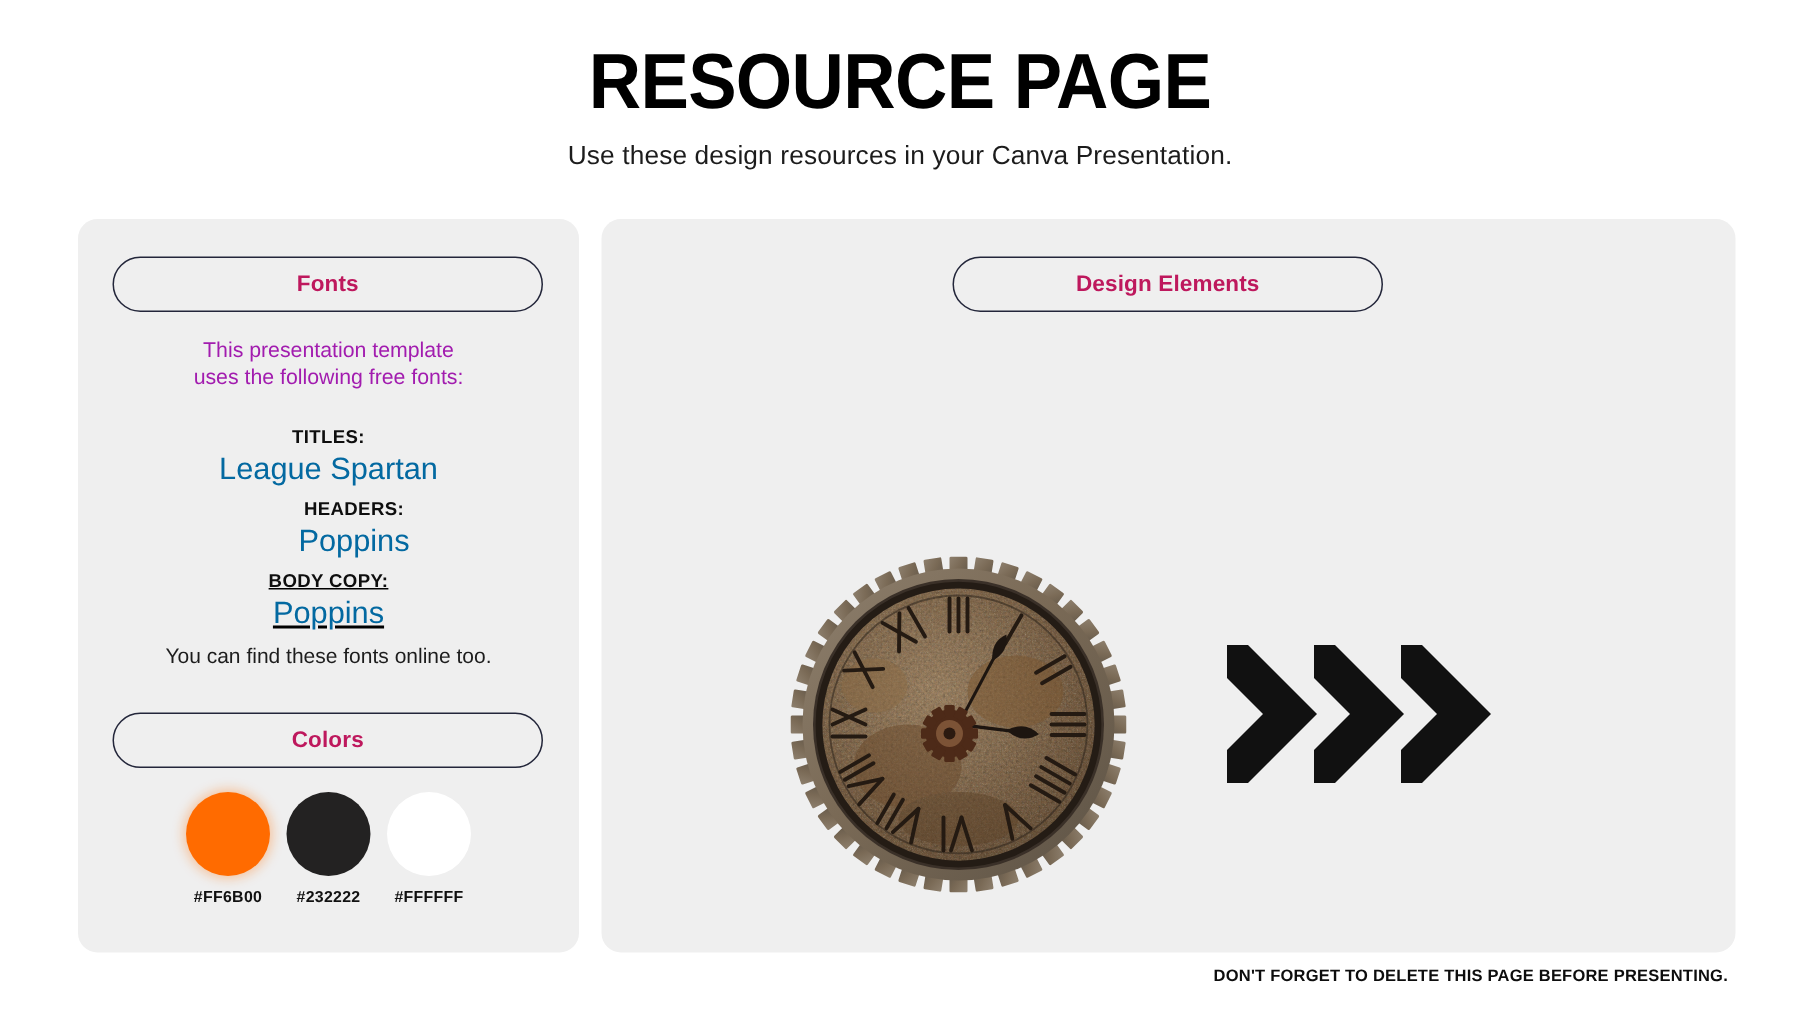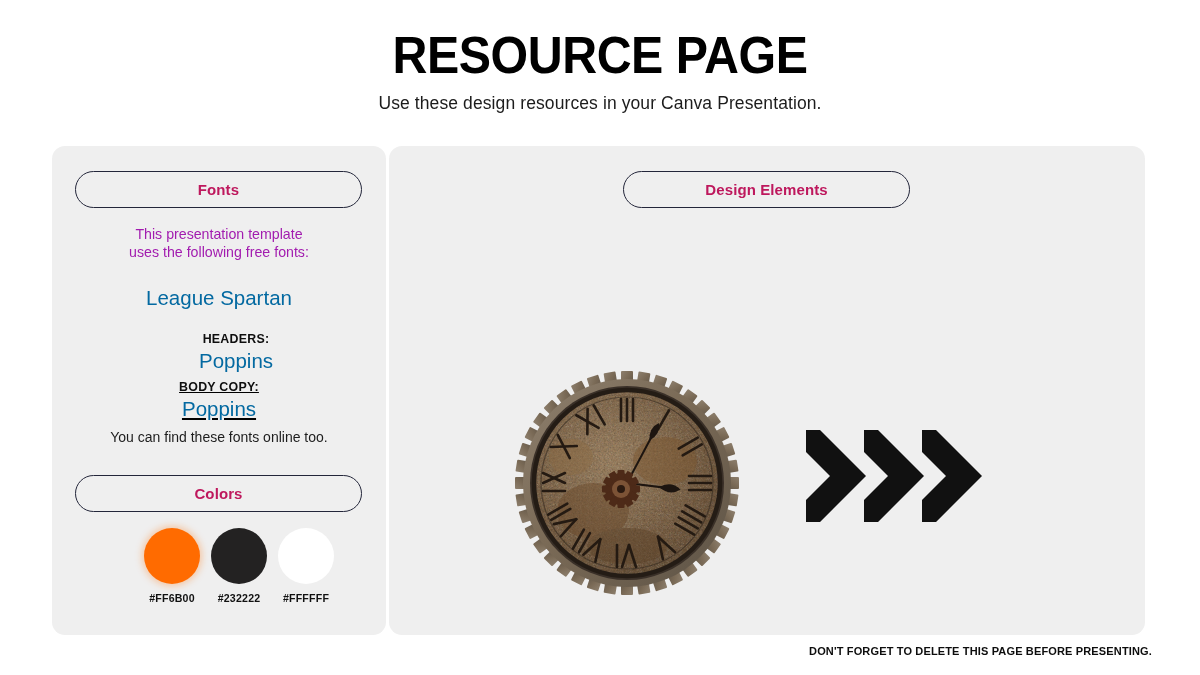--- a/index.html
+++ b/index.html
@@ -56,21 +56,21 @@
     background: #efefef;
     border-radius: 13px;
   }
   .panel-left {
     left: 52px;
     top: 146px;
     width: 334px;
     height: 489px;
   }
   .panel-right {
-    left: 389px;
+    left: 401px;
     top: 146px;
     width: 756px;
     height: 489px;
   }
 
   
   .pill {
     position: absolute;
     box-sizing: border-box;
     border: 1.6px solid #23263a;
@@ -149,21 +149,20 @@
 
   
   .swatches {
     position: absolute;
     left: 0;
     top: 382px;
     width: 334px;
     display: flex;
     justify-content: center;
     gap: 5px;
-    padding-left: 20px;
   }
   .swatch {
     width: 62px;
     text-align: center;
   }
   .swatch-dot {
     width: 56px;
     height: 56px;
     border-radius: 50%;
     margin: 0 auto;
@@ -230,20 +229,21 @@
     <div class="pill pill-fonts">
       <span>Fonts</span>
     </div>
 
     <div class="fonts-intro">
       <div>This presentation template</div>
       <div>uses the following free fonts:</div>
     </div>
 
     <div class="font-group fg-1">
+      <div class="font-label">TITLES:</div>
       <div class="font-name">League Spartan</div>
     </div>
 
     <div class="font-group fg-2">
       <div class="font-label">HEADERS:</div>
       <div class="font-name">Poppins</div>
     </div>
 
     <div class="font-group fg-3">
       <div class="font-label">BODY COPY:</div>

